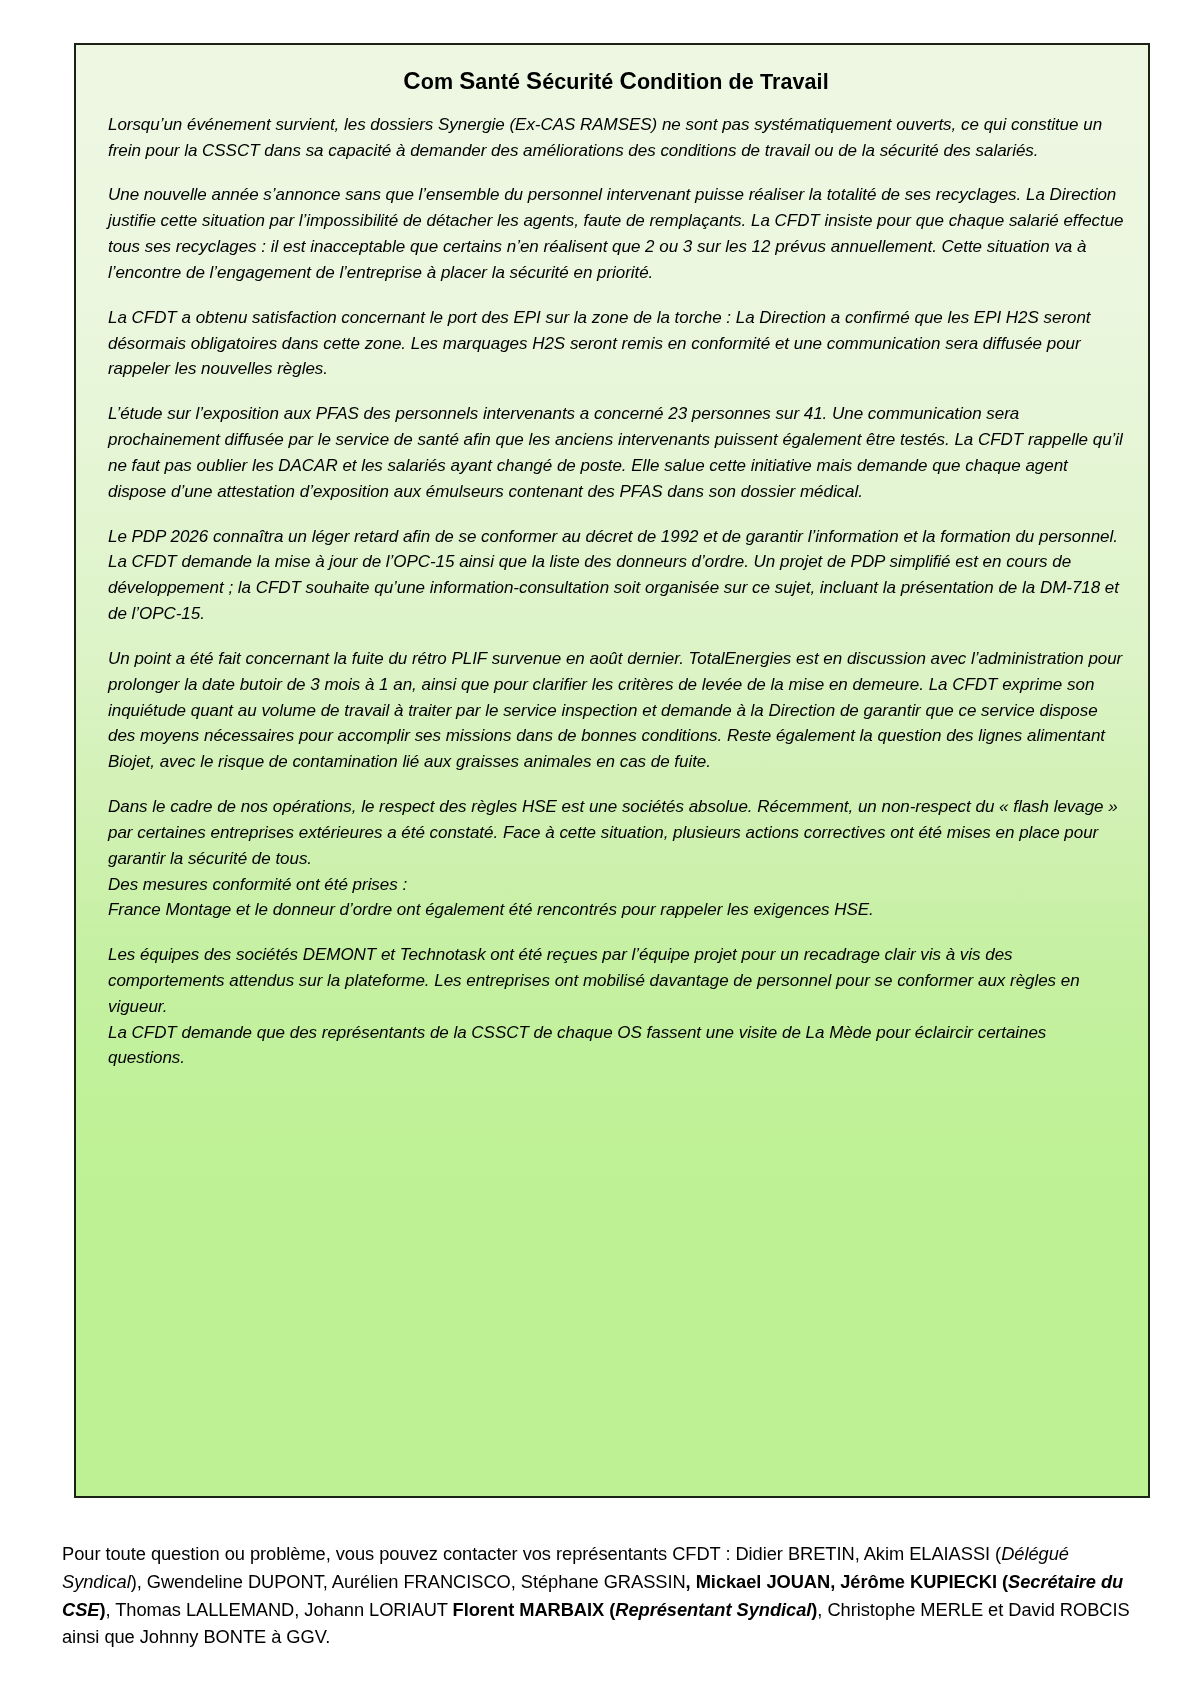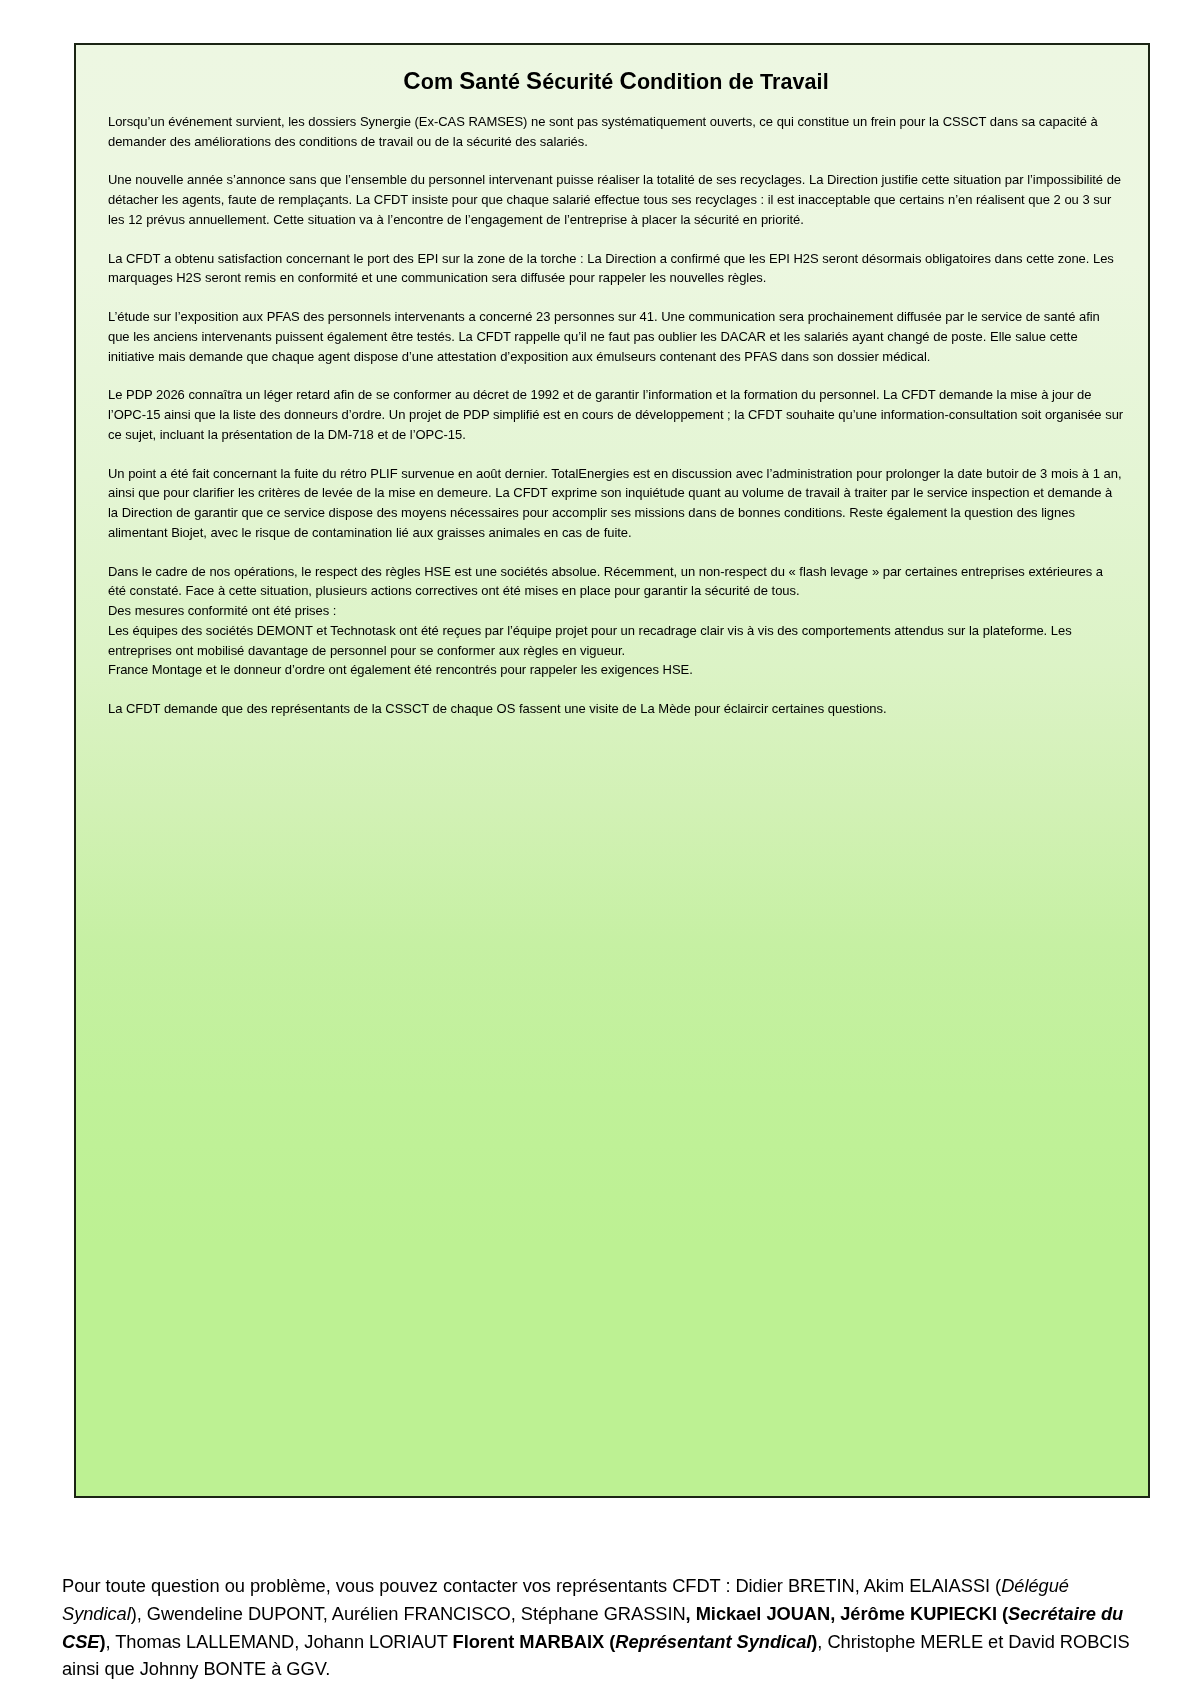--- a/index.html
+++ b/index.html
@@ -52,39 +52,40 @@
     font-size: 21.5px;
     letter-spacing: 0.1px;
     margin: 4px 0 16px 0;
     line-height: 1.2;
   }
   .box-title .cap {
     font-size: 24px;
   }
 
   .para {
-    font-size: 13px;
+    font-size: 17px;
     line-height: 1.52;
     margin: 0 0 19px 0;
     text-align: left;
     letter-spacing: -0.05px;
     word-spacing: 0.1px;
+    font-style: italic;
   }
   .para.tight {
     margin-bottom: 0;
   }
   .para:last-child {
     margin-bottom: 0;
   }
 
   
   .footer {
     position: absolute;
     left: 62px;
-    top: 1572px;
+    top: 1540px;
     width: 1082px;
     font-size: 18.3px;
     line-height: 1.52;
     letter-spacing: -0.05px;
   }
   .footer b { font-weight: bold; }
   .footer i { font-style: italic; }
 </style>
 </head>
 <body>
@@ -98,22 +99,22 @@
     </div>
 
     <p class="para">Lorsqu’un événement survient, les dossiers Synergie (Ex-CAS RAMSES) ne sont pas systématiquement ouverts, ce qui constitue un frein pour la CSSCT dans sa capacité à demander des améliorations des conditions de travail ou de la sécurité des salariés.</p>
     <p class="para">Une nouvelle année s’annonce sans que l’ensemble du personnel intervenant puisse réaliser la totalité de ses recyclages. La Direction justifie cette situation par l’impossibilité de détacher les agents, faute de remplaçants. La CFDT insiste pour que chaque salarié effectue tous ses recyclages : il est inacceptable que certains n’en réalisent que 2 ou 3 sur les 12 prévus annuellement. Cette situation va à l’encontre de l’engagement de l’entreprise à placer la sécurité en priorité.</p>
     <p class="para">La CFDT a obtenu satisfaction concernant le port des EPI sur la zone de la torche : La Direction a confirmé que les EPI H2S seront désormais obligatoires dans cette zone. Les marquages H2S seront remis en conformité et une communication sera diffusée pour rappeler les nouvelles règles.</p>
     <p class="para">L’étude sur l’exposition aux PFAS des personnels intervenants a concerné 23 personnes sur 41. Une communication sera prochainement diffusée par le service de santé afin que les anciens intervenants puissent également être testés. La CFDT rappelle qu’il ne faut pas oublier les DACAR et les salariés ayant changé de poste. Elle salue cette initiative mais demande que chaque agent dispose d’une attestation d’exposition aux émulseurs contenant des PFAS dans son dossier médical.</p>
     <p class="para">Le PDP 2026 connaîtra un léger retard afin de se conformer au décret de 1992 et de garantir l’information et la formation du personnel. La CFDT demande la mise à jour de l’OPC-15 ainsi que la liste des donneurs d’ordre. Un projet de PDP simplifié est en cours de développement ; la CFDT souhaite qu’une information-consultation soit organisée sur ce sujet, incluant la présentation de la DM-718 et de l’OPC-15.</p>
     <p class="para">Un point a été fait concernant la fuite du rétro PLIF survenue en août dernier. TotalEnergies est en discussion avec l’administration pour prolonger la date butoir de 3 mois à 1 an, ainsi que pour clarifier les critères de levée de la mise en demeure. La CFDT exprime son inquiétude quant au volume de travail à traiter par le service inspection et demande à la Direction de garantir que ce service dispose des moyens nécessaires pour accomplir ses missions dans de bonnes conditions. Reste également la question des lignes alimentant Biojet, avec le risque de contamination lié aux graisses animales en cas de fuite.</p>
     <p class="para tight">Dans le cadre de nos opérations, le respect des règles HSE est une sociétés absolue. Récemment, un non-respect du « flash levage » par certaines entreprises extérieures a été constaté. Face à cette situation, plusieurs actions correctives ont été mises en place pour garantir la sécurité de tous.</p>
     <p class="para tight">Des mesures conformité ont été prises :</p>
+    <p class="para">France Montage et le donneur d’ordre ont également été rencontrés pour rappeler les exigences HSE.</p>
     <p class="para tight">Les équipes des sociétés DEMONT et Technotask ont été reçues par l’équipe projet pour un recadrage clair vis à vis des comportements attendus sur la plateforme. Les entreprises ont mobilisé davantage de personnel pour se conformer aux règles en vigueur.</p>
-    <p class="para">France Montage et le donneur d’ordre ont également été rencontrés pour rappeler les exigences HSE.</p>
     <p class="para">La CFDT demande que des représentants de la CSSCT de chaque OS fassent une visite de La Mède pour éclaircir certaines questions.</p>
 
   </div>
 
   <div class="footer">
     <span>Pour toute question ou problème, vous pouvez contacter vos représentants CFDT : Didier BRETIN, Akim ELAIASSI (</span><i>Délégué Syndical</i><span>), Gwendeline DUPONT, Aurélien FRANCISCO, Stéphane GRASSIN</span><b>, Mickael JOUAN, </b><b>Jérôme KUPIECKI (</b><b><i>Secrétaire du CSE</i></b><b>)</b><span>, Thomas LALLEMAND, Johann LORIAUT </span><b>Florent MARBAIX (</b><b><i>Représentant Syndical</i></b><b>)</b><span>, Christophe MERLE et David ROBCIS ainsi que Johnny BONTE à GGV.</span>
   </div>
 
 </div>
 

